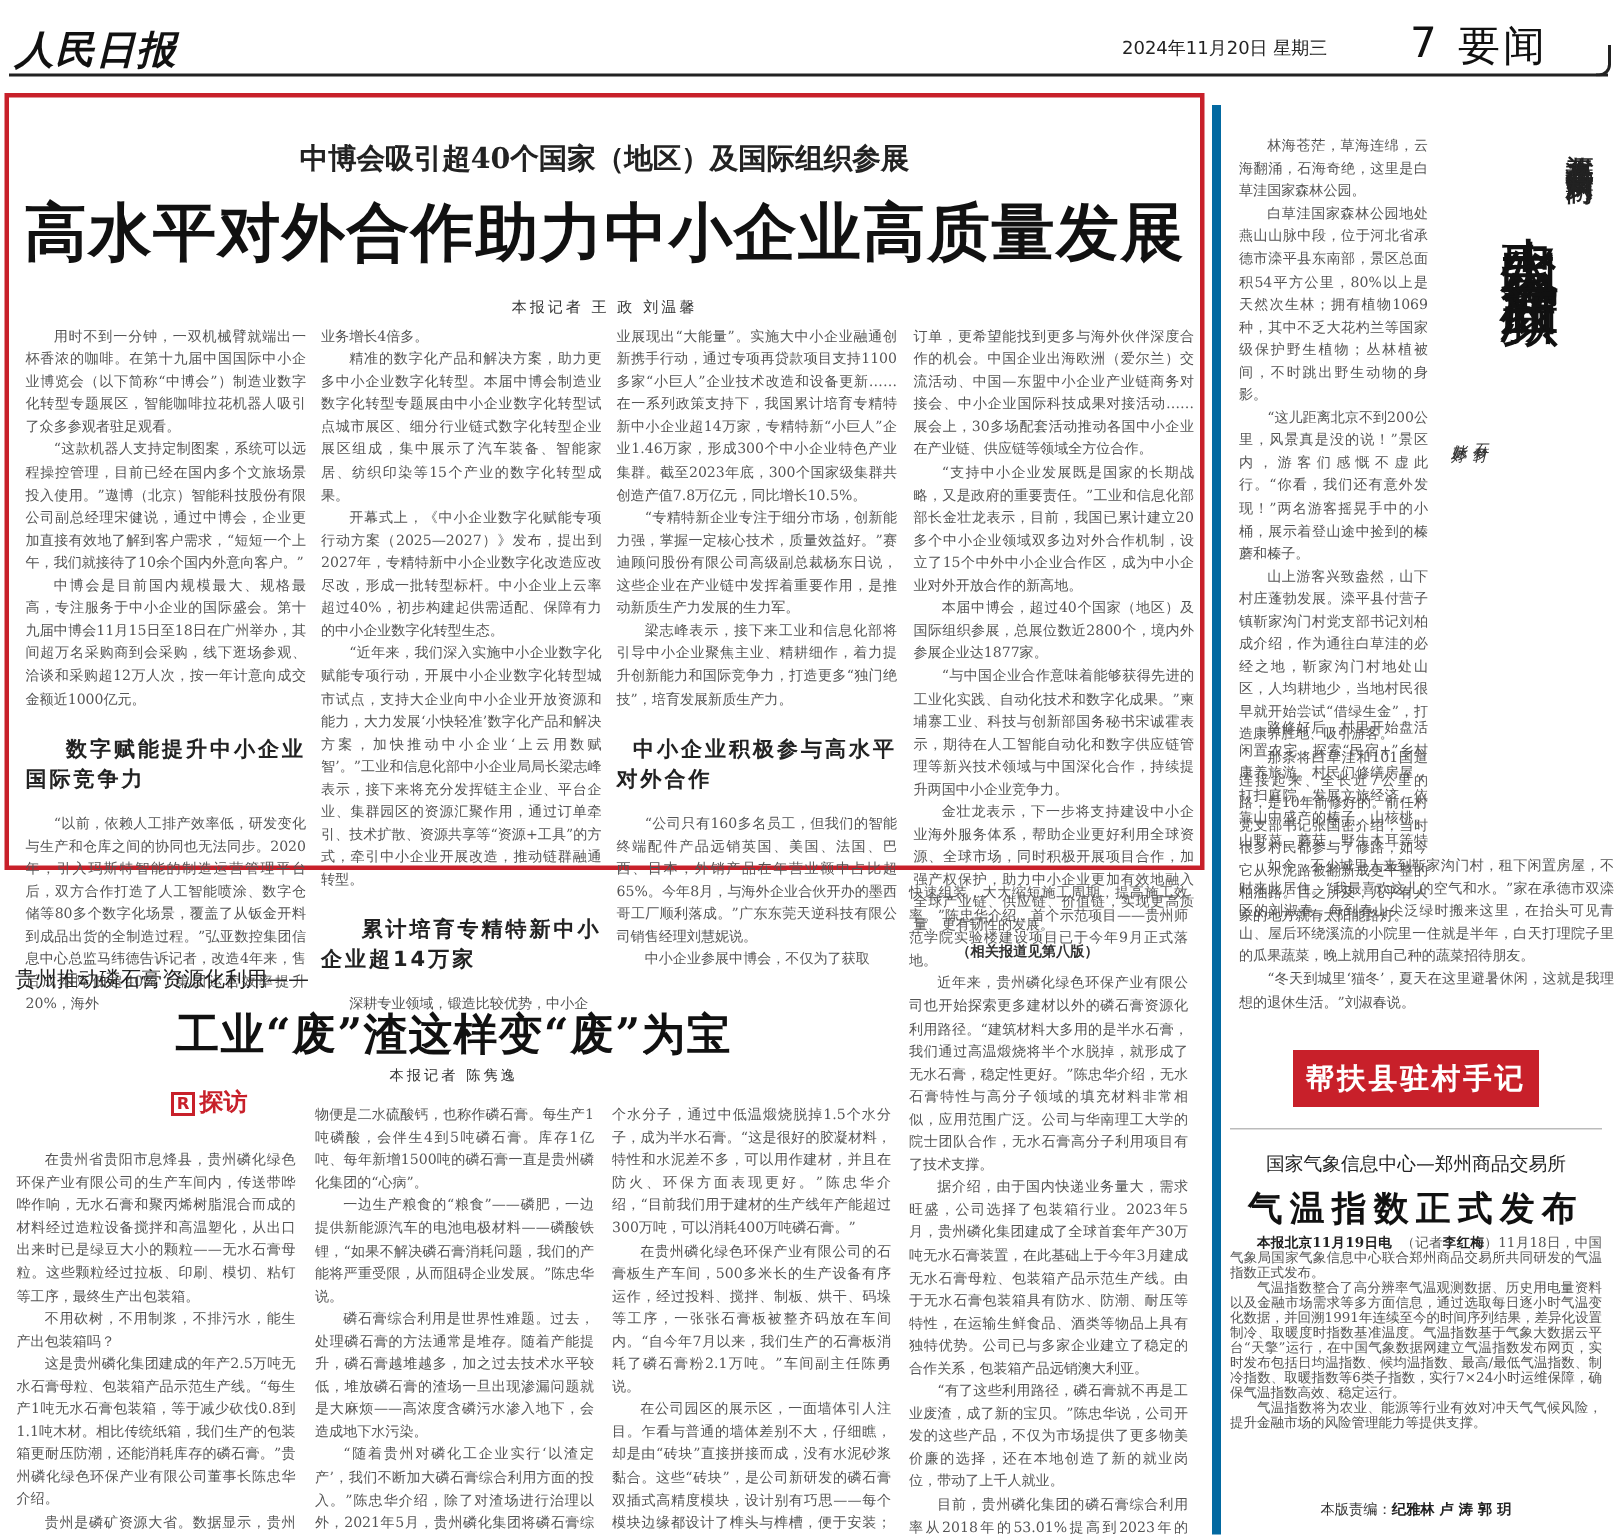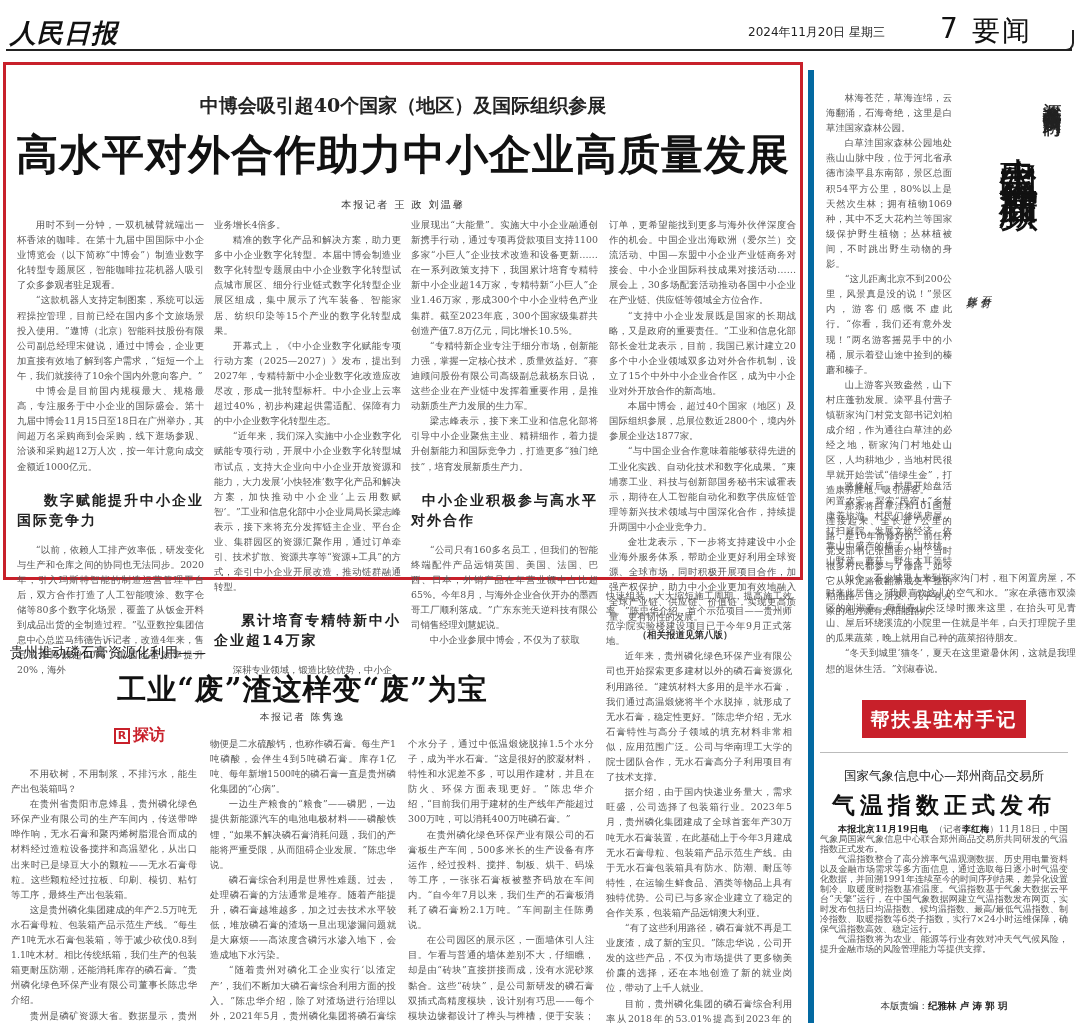--- a/index.html
+++ b/index.html
@@ -151,22 +151,22 @@
 </div>
 
 <div class="b-kicker">贵州推动磷石膏资源化利用——</div>
 <h2 class="b-headline">工业“废”渣这样变“废”为宝</h2>
 <div class="b-byline">本报记者  陈隽逸</div>
 <div class="tag">
   <span class="r">R</span><span>探访</span>
 </div>
 
 <div class="col" style="left:11px; top:766px; width:186px;">
+  <p>在贵州省贵阳市息烽县，贵州磷化绿色环保产业有限公司的生产车间内，传送带哗哗作响，无水石膏和聚丙烯树脂混合而成的材料经过造粒设备搅拌和高温塑化，从出口出来时已是绿豆大小的颗粒——无水石膏母粒。这些颗粒经过拉板、印刷、模切、粘钉等工序，最终生产出包装箱。</p>
   <p>不用砍树，不用制浆，不排污水，能生产出包装箱吗？</p>
-  <p>在贵州省贵阳市息烽县，贵州磷化绿色环保产业有限公司的生产车间内，传送带哗哗作响，无水石膏和聚丙烯树脂混合而成的材料经过造粒设备搅拌和高温塑化，从出口出来时已是绿豆大小的颗粒——无水石膏母粒。这些颗粒经过拉板、印刷、模切、粘钉等工序，最终生产出包装箱。</p>
   <p>这是贵州磷化集团建成的年产2.5万吨无水石膏母粒、包装箱产品示范生产线。“每生产1吨无水石膏包装箱，等于减少砍伐0.8到1.1吨木材。相比传统纸箱，我们生产的包装箱更耐压防潮，还能消耗库存的磷石膏。”贵州磷化绿色环保产业有限公司董事长陈忠华介绍。</p>
   <p>贵州是磷矿资源大省。数据显示，贵州磷矿保有资源储量达53亿吨。而磷矿要想被有效利用，关键环节是要让磷矿（即磷酸钙）与硫酸发生反应，生成磷酸，反应的伴生</p>
 </div>
 <div class="col" style="left:210px; top:736px; width:186px;">
   <p class="noindent">物便是二水硫酸钙，也称作磷石膏。每生产1吨磷酸，会伴生4到5吨磷石膏。库存1亿吨、每年新增1500吨的磷石膏一直是贵州磷化集团的“心病”。</p>
   <p>一边生产粮食的“粮食”——磷肥，一边提供新能源汽车的电池电极材料——磷酸铁锂，“如果不解决磷石膏消耗问题，我们的产能将严重受限，从而阻碍企业发展。”陈忠华说。</p>
   <p>磷石膏综合利用是世界性难题。过去，处理磷石膏的方法通常是堆存。随着产能提升，磷石膏越堆越多，加之过去技术水平较低，堆放磷石膏的渣场一旦出现渗漏问题就是大麻烦——高浓度含磷污水渗入地下，会造成地下水污染。</p>
   <p>“随着贵州对磷化工企业实行‘以渣定产’，我们不断加大磷石膏综合利用方面的投入。”陈忠华介绍，除了对渣场进行治理以外，2021年5月，贵州磷化集团将磷石膏综合利用板块进行整合，全力探索磷石膏变“废”为宝的路径。</p>
 
 </div>

